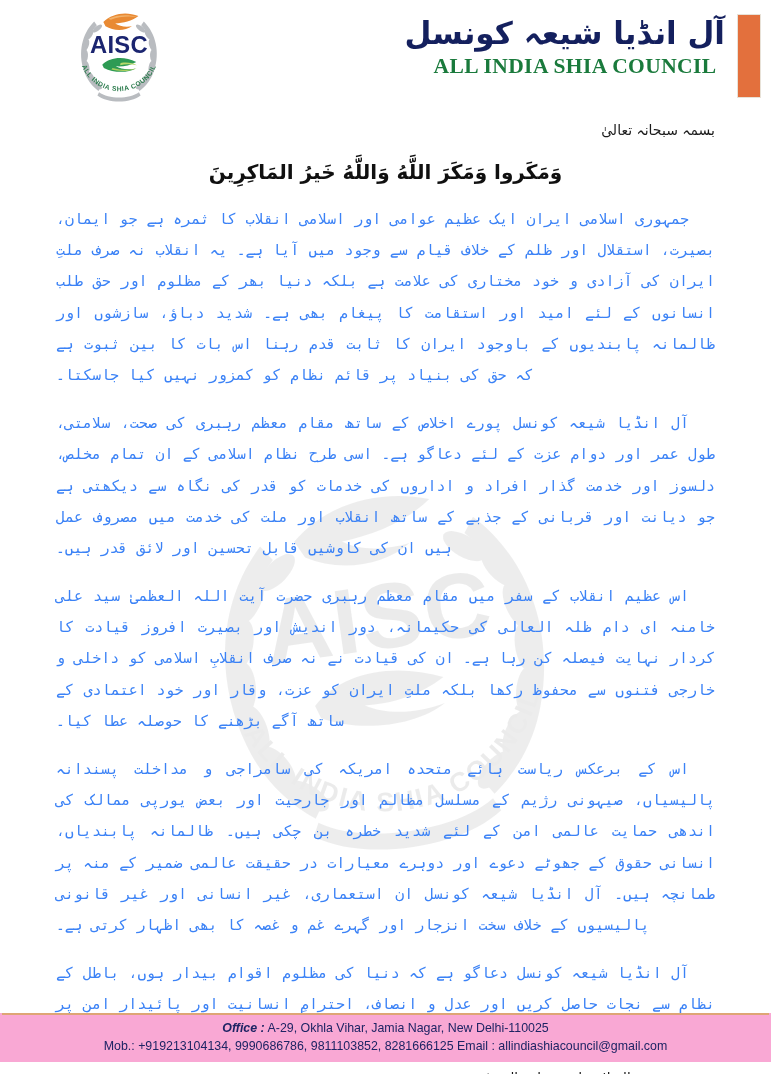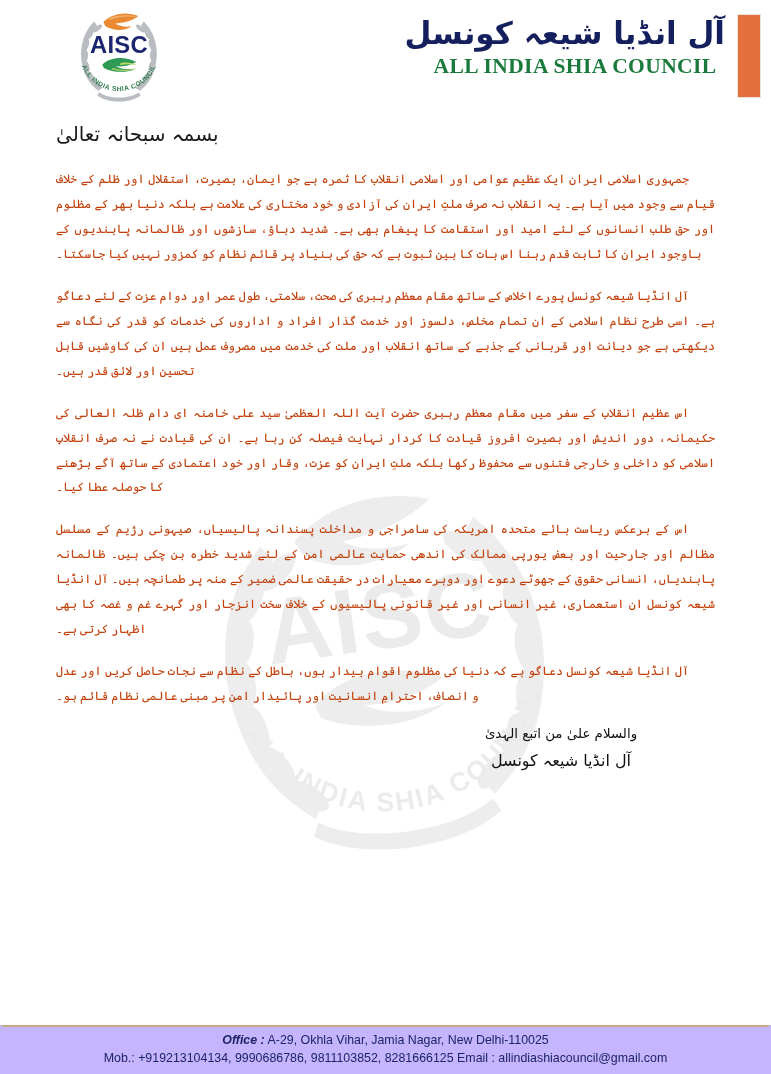--- a/index.html
+++ b/index.html
@@ -91,42 +91,42 @@
 
   
   .body-area {
     position: relative;
     z-index: 2;
     padding: 0 56px 0 56px;
     direction: rtl;
   }
 
   .bismillah {
-    text-align: left;
+    text-align: right;
     font-family: "DejaVu Sans", sans-serif;
-    font-size: 20px;
+    font-size: 14px;
     color: #1a1a1a;
     margin-top: 10px;
     letter-spacing: 0.5px;
   }
   .ayah {
     text-align: center;
     font-family: "DejaVu Sans", sans-serif;
     font-size: 20px;
     font-weight: bold;
     color: #101010;
     margin-top: 22px;
     letter-spacing: 0.4px;
   }
 
   .para {
-    font-family: Liberation Serif, serif;
-    font-size: 12px;
+    font-family: Liberation Mono, monospace;
+    font-size: 15px;
     line-height: 2.08;
-    color: #c2410c;
+    color: #3b82f6;
     text-align: justify;
     text-align-last: left;
     margin: 17px 0 0 0;
     text-indent: 26px;
     letter-spacing: 0.1px;
   }
   .para.first { margin-top: 21px; }
 
   
   .signature {
@@ -149,24 +149,24 @@
   .sig-line-2 {
     font-size: 16px;
     line-height: 1.9;
   }
 
   
   .footer {
     position: absolute;
     left: 0;
     right: 0;
-    bottom: 0;
+    bottom: 12px;
     z-index: 4;
     direction: ltr;
-    background: #c4b5fd;
+    background: #f9a8d4;
   }
   .footer-rule {
     height: 2px;
     background: #c9a227;
     opacity: 0.55;
     margin: 0 2px 0 2px;
   }
   .footer-lines {
     text-align: center;
     font-family: "Liberation Sans", sans-serif;
@@ -290,20 +290,21 @@
       <div class="brand-en">ALL INDIA SHIA COUNCIL</div>
     </div>
 
     <div class="orange-bar"></div>
   </div>
 
   <div class="body-area">
 
     <div class="bismillah">بسمہ سبحانہ تعالیٰ</div>
 
+    <div class="ayah">وَمَكَروا وَمَكَرَ اللَّهُ وَاللَّهُ خَيرُ المَاكِرِينَ</div>
 
     <p class="para first">جمہوری اسلامی ایران ایک عظیم عوامی اور اسلامی انقلاب کا ثمرہ ہے جو ایمان، بصیرت، استقلال اور ظلم کے خلاف قیام سے وجود میں آیا ہے۔ یہ انقلاب نہ صرف ملتِ ایران کی آزادی و خود مختاری کی علامت ہے بلکہ دنیا بھر کے مظلوم اور حق طلب انسانوں کے لئے امید اور استقامت کا پیغام بھی ہے۔ شدید دباؤ، سازشوں اور ظالمانہ پابندیوں کے باوجود ایران کا ثابت قدم رہنا اس بات کا بین ثبوت ہے کہ حق کی بنیاد پر قائم نظام کو کمزور نہیں کیا جاسکتا۔</p>
 
     <p class="para">آل انڈیا شیعہ کونسل پورے اخلاص کے ساتھ مقام معظم رہبری کی صحت، سلامتی، طول عمر اور دوام عزت کے لئے دعاگو ہے۔ اسی طرح نظام اسلامی کے ان تمام مخلص، دلسوز اور خدمت گذار افراد و اداروں کی خدمات کو قدر کی نگاہ سے دیکھتی ہے جو دیانت اور قربانی کے جذبے کے ساتھ انقلاب اور ملت کی خدمت میں مصروف عمل ہیں ان کی کاوشیں قابل تحسین اور لائق قدر ہیں۔</p>
 
     <p class="para">اس عظیم انقلاب کے سفر میں مقام معظم رہبری حضرت آیت اللہ العظمیٰ سید علی خامنہ ای دام ظلہ العالی کی حکیمانہ، دور اندیش اور بصیرت افروز قیادت کا کردار نہایت فیصلہ کن رہا ہے۔ ان کی قیادت نے نہ صرف انقلابِ اسلامی کو داخلی و خارجی فتنوں سے محفوظ رکھا بلکہ ملتِ ایران کو عزت، وقار اور خود اعتمادی کے ساتھ آگے بڑھنے کا حوصلہ عطا کیا۔</p>
 
     <p class="para">اس کے برعکس ریاست ہائے متحدہ امریکہ کی سامراجی و مداخلت پسندانہ پالیسیاں، صیہونی رژیم کے مسلسل مظالم اور جارحیت اور بعض یورپی ممالک کی اندھی حمایت عالمی امن کے لئے شدید خطرہ بن چکی ہیں۔ ظالمانہ پابندیاں، انسانی حقوق کے جھوٹے دعوے اور دوہرے معیارات در حقیقت عالمی ضمیر کے منہ پر طمانچہ ہیں۔ آل انڈیا شیعہ کونسل ان استعماری، غیر انسانی اور غیر قانونی پالیسیوں کے خلاف سخت انزجار اور گہرے غم و غصہ کا بھی اظہار کرتی ہے۔</p>
 
 

